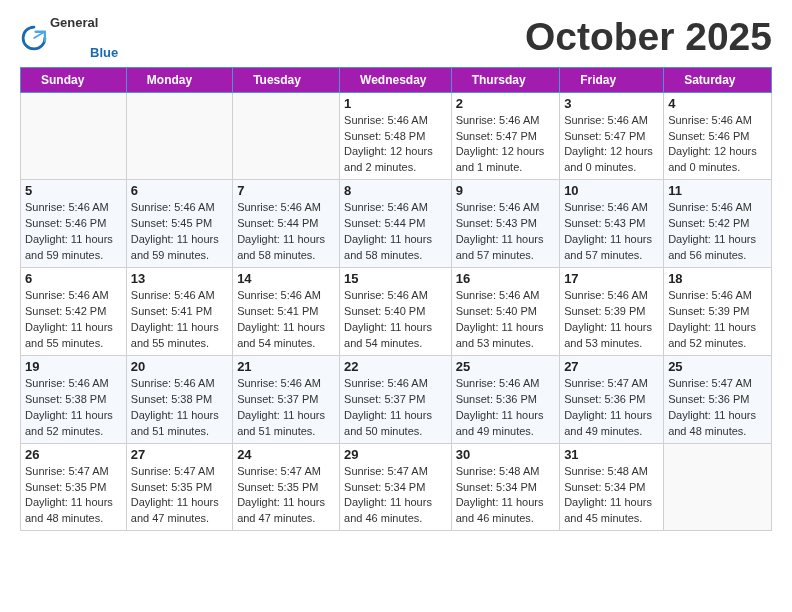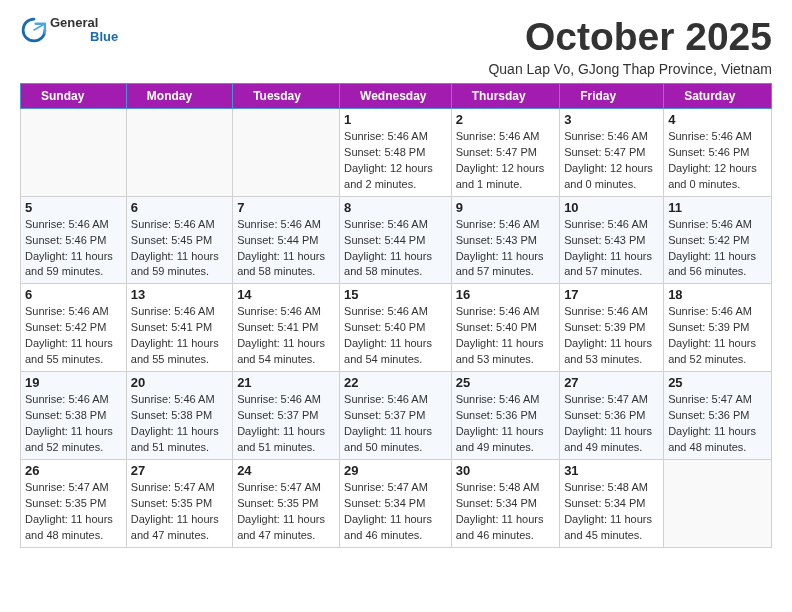--- a/index.html
+++ b/index.html
@@ -26,20 +26,21 @@
       display: flex;
       align-items: center;
       gap: 2px;
     }
     .logo-text {
       display: flex;
       flex-direction: column;
       font-size: 13px;
       font-weight: bold;
       line-height: 1.1;
+      gap: 16px;
     }
     .logo-text .general { color: #333; }
     .logo-text .blue { color: #1a6ab1; margin-left: 40px; }
     .logo-icon {
       width: 28px;
       height: 28px;
     }
     .title-block {
       text-align: right;
     }
@@ -106,21 +107,20 @@
         <path d="M20 10 L32 10 L32 22" fill="none" stroke="#4da6e0" stroke-width="3" stroke-linecap="round" stroke-linejoin="round"></path>
         <path d="M18 18 L32 10" stroke="#4da6e0" stroke-width="2" stroke-linecap="round"></path>
       </svg>
       <div class="logo-text">
         <span class="general">General</span>
         <span class="blue">Blue</span>
       </div>
     </div>
     <div class="title-block">
       <div class="month-title">October 2025</div>
-      <div class="subtitle">Quan Lap Vo, GJong Thap Province, Vietnam</div>
     </div>
   </div>
 
   <table class="calendar">
     <thead>
       <tr>
         <th>Sunday</th>
         <th>Monday</th>
         <th>Tuesday</th>
         <th>Wednesday</th>

